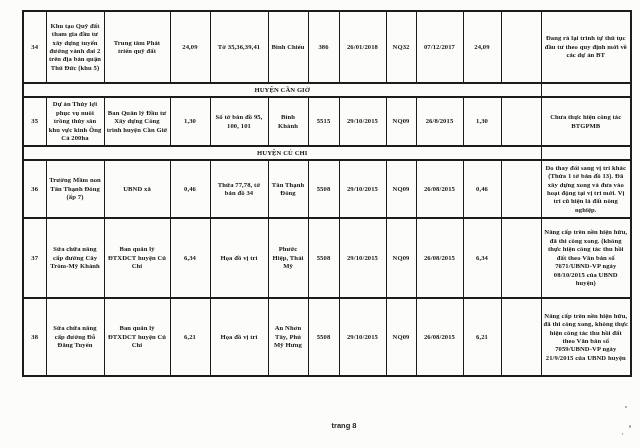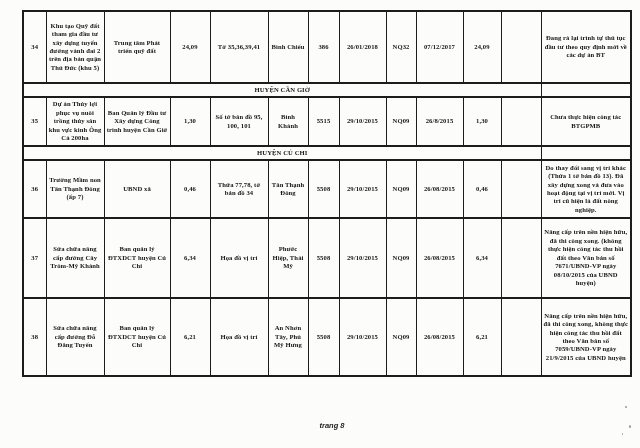--- a/index.html
+++ b/index.html
@@ -31,24 +31,24 @@
   tbody tr:nth-child(4){height:14px;}
   tbody tr:nth-child(5){height:58px;}
   tbody tr:nth-child(6){height:80px;}
   tbody tr:nth-child(7){height:78px;}
   td.c1{text-align:left;padding-left:3px;}
   td.section{
     font-weight:bold;font-size:7.2px;letter-spacing:0.3px;
     text-align:center;padding:1px 0;
   }
   .footer{
-    position:absolute;left:292px;top:421px;width:80px;
+    position:absolute;left:304px;top:421px;width:80px;
     text-align:center;
     font-family:"Liberation Sans", sans-serif;
-    font-size:7.5px;font-weight:bold;color:#242424;font-style:italic;
+    font-size:7.5px;font-weight:bold;color:#242424;
   }
   .speck{position:absolute;background:#9a9a96;border-radius:50%;}
   .speck.s1{left:625px;top:406px;width:2px;height:2px;}
   .speck.s2{left:629px;top:425px;width:2px;height:3px;}
   .speck.s3{left:622px;top:433px;width:1px;height:2px;}
 </style>
 </head>
 <body>
 
 <div class="page">

